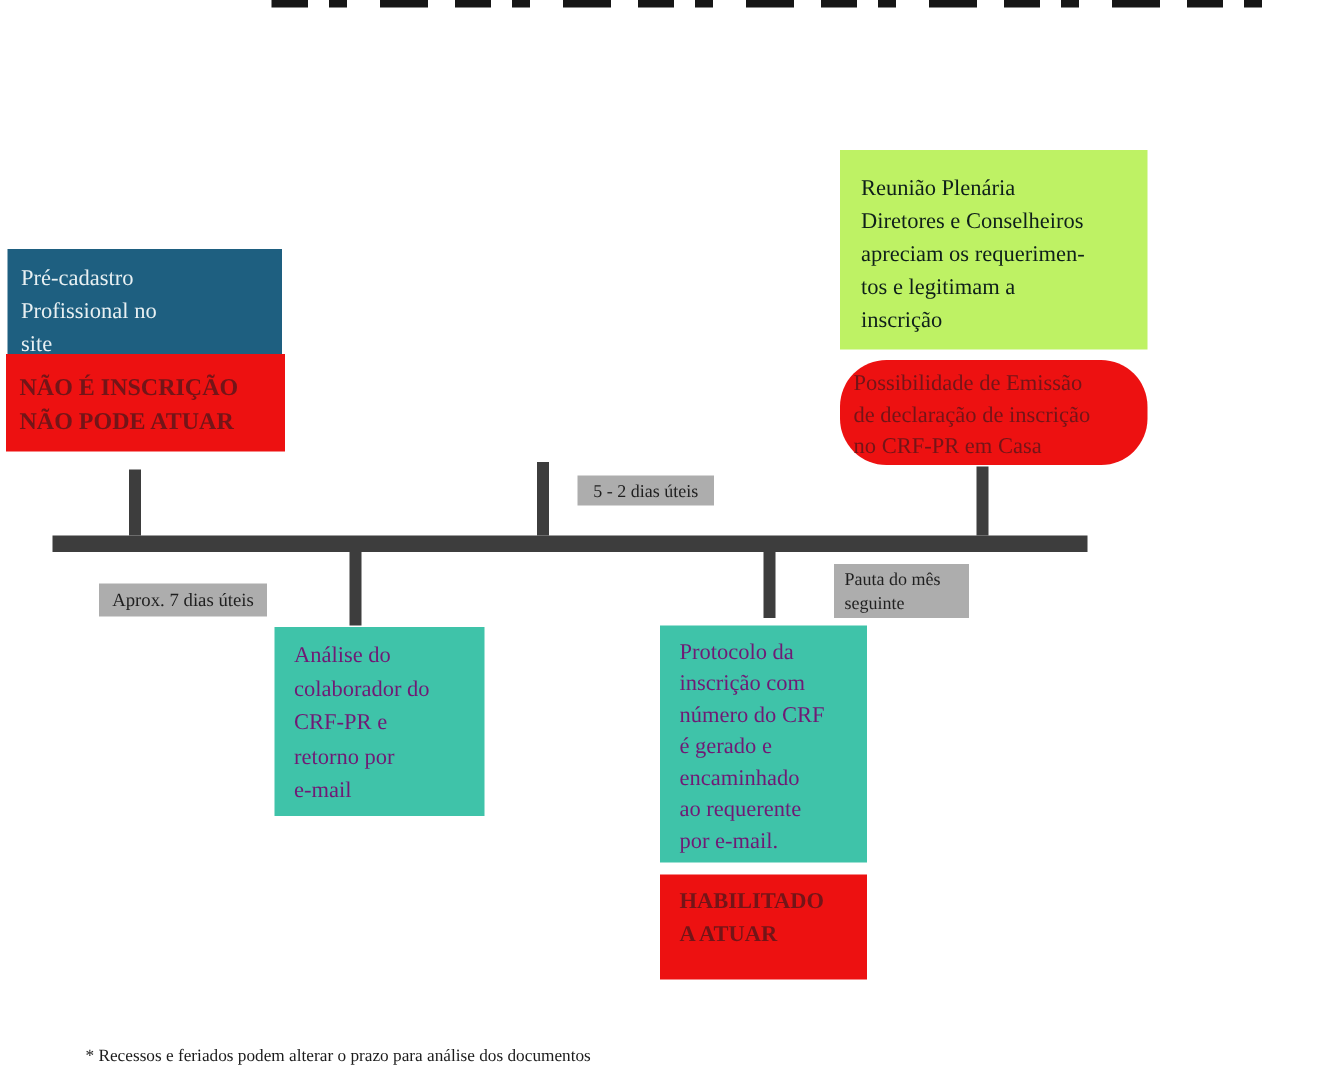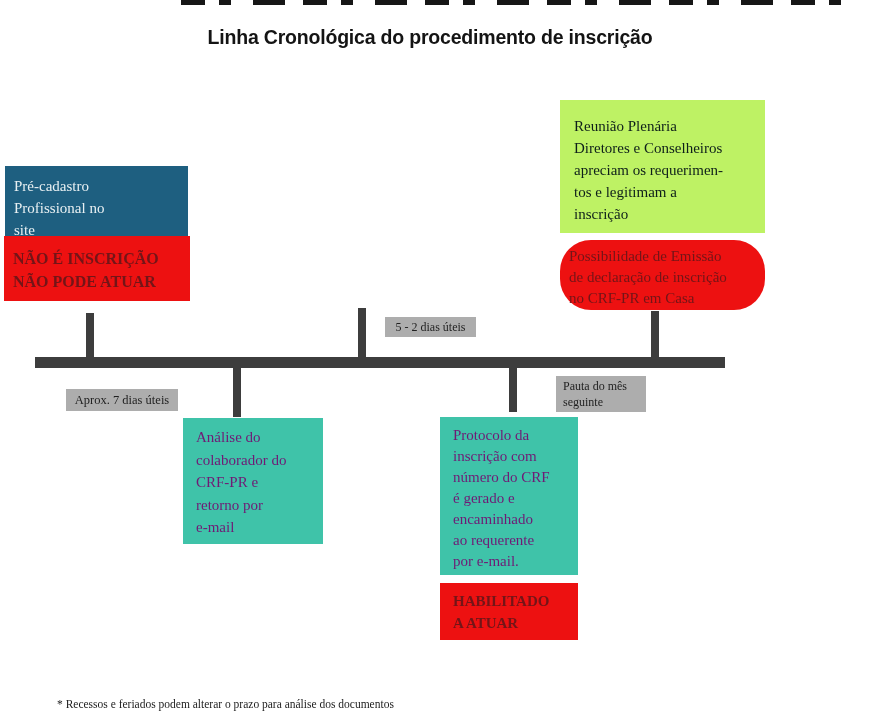--- a/index.html
+++ b/index.html
@@ -37,21 +37,21 @@
   .red{background:#ed1111;color:#731518;}
   .bold{font-weight:bold;}
 
   .b-pre{left:5px;top:166px;width:183px;height:76px;padding:9px 0 0 9px;line-height:22px;}
   .b-nao{left:4px;top:236px;width:186px;height:65px;padding:11px 0 0 9px;font-size:16px;line-height:23px;}
   .b-resposta{left:287px;top:166px;width:181px;height:142px;padding:20px 0 0 26px;}
   .b-reuniao{left:560px;top:100px;width:205px;height:133px;padding:15px 0 0 14px;line-height:22px;}
   .b-possib{left:560px;top:240px;width:205px;height:70px;padding:6px 0 0 9px;line-height:21px;border-radius:31px;}
   .b-analise{left:183px;top:418px;width:140px;height:126px;padding:8px 0 0 13px;line-height:22.5px;}
   .b-protocolo{left:440px;top:417px;width:138px;height:158px;padding:8px 0 0 13px;line-height:21px;}
-  .b-habilitado{left:440px;top:583px;width:138px;height:57px;padding:7px 0 0 13px;line-height:22px;}
+  .b-habilitado{left:440px;top:583px;width:138px;height:70px;padding:7px 0 0 13px;line-height:22px;}
 
   .glabel{
     position:absolute;background:#adadad;color:#1f1f1f;
     font-size:12.5px;box-sizing:border-box;white-space:pre-line;
   }
   .g-12dias{left:385px;top:317px;width:91px;height:20px;text-align:center;line-height:20px;font-size:12px;}
   .g-aprox{left:66px;top:389px;width:112px;height:22px;text-align:center;line-height:22px;}
   .g-pauta{left:556px;top:376px;width:90px;height:36px;padding:2px 0 0 7px;line-height:16px;font-size:12px;}
 
   .tl-bar{position:absolute;left:35px;top:357px;width:690px;height:11px;background:#3d3d3d;}
@@ -67,21 +67,20 @@
     font-size:11.5px;color:#1c1c1c;
   }
 </style>
 </head>
 <body>
 
 <div class="canvas">
 
   <div class="top-artifact"></div>
 
-  <h1 class="title">Linha Cronológica do procedimento de inscrição</h1>
 
   <div class="box blue b-pre">Pré-cadastro
 Profissional no
 site</div>
   <div class="box red bold b-nao">NÃO É INSCRIÇÃO
 NÃO PODE ATUAR</div>
   <div class="box green b-reuniao">Reunião Plenária
 Diretores e Conselheiros
 apreciam os requerimen-
 tos e legitimam a

